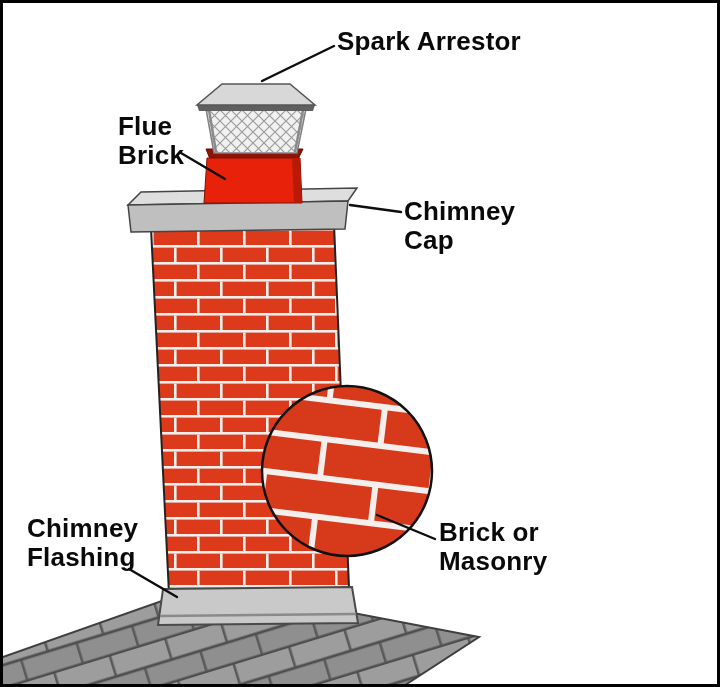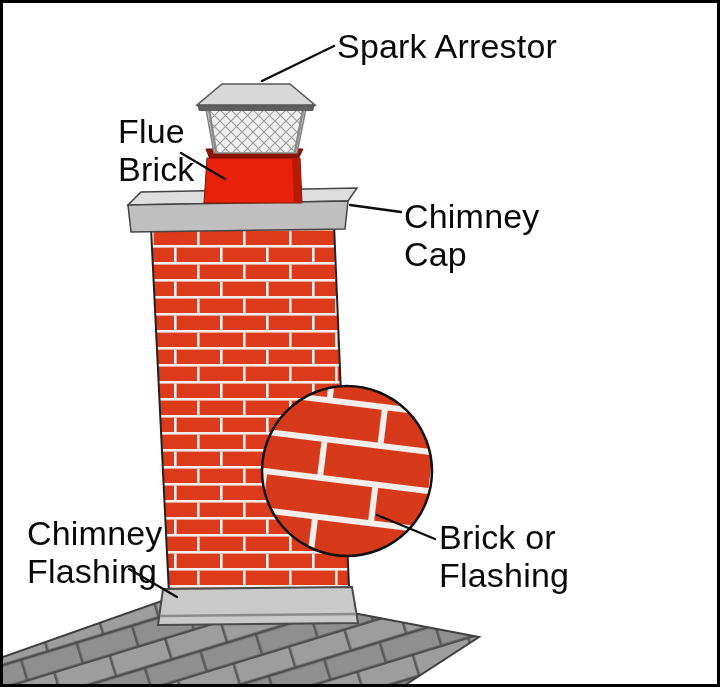--- a/index.html
+++ b/index.html
@@ -13,22 +13,22 @@
   .frame {
     position:absolute; inset:0;
     border:3px solid #000;
     pointer-events:none;
     z-index:30;
   }
   svg.diagram { position:absolute; left:0; top:0; z-index:1; }
   .label {
     position:absolute;
     z-index:20;
-    font-weight:400;
-    font-size:34px;
+    font-weight:700;
+    font-size:26px;
     line-height:1.13;
     color:#0a0a0a;
     white-space:pre-line;
     letter-spacing:0.2px;
   }
 </style>
 </head>
 <body>
 
 <div class="canvas">
@@ -114,19 +114,19 @@
 
   <div class="label" style="left:337px; top:27px;">Spark Arrestor</div>
 
   <div class="label" style="left:118px; top:112px;">Flue
 Brick</div>
 
   <div class="label" style="left:404px; top:197px;">Chimney
 Cap</div>
 
   <div class="label" style="left:439px; top:518px;">Brick or
-Flashing</div>
+Masonry</div>
 
   <div class="label" style="left:27px; top:514px;">Chimney
 Flashing</div>
 
   <div class="frame"></div>
 </div>
 
 </body></html>

